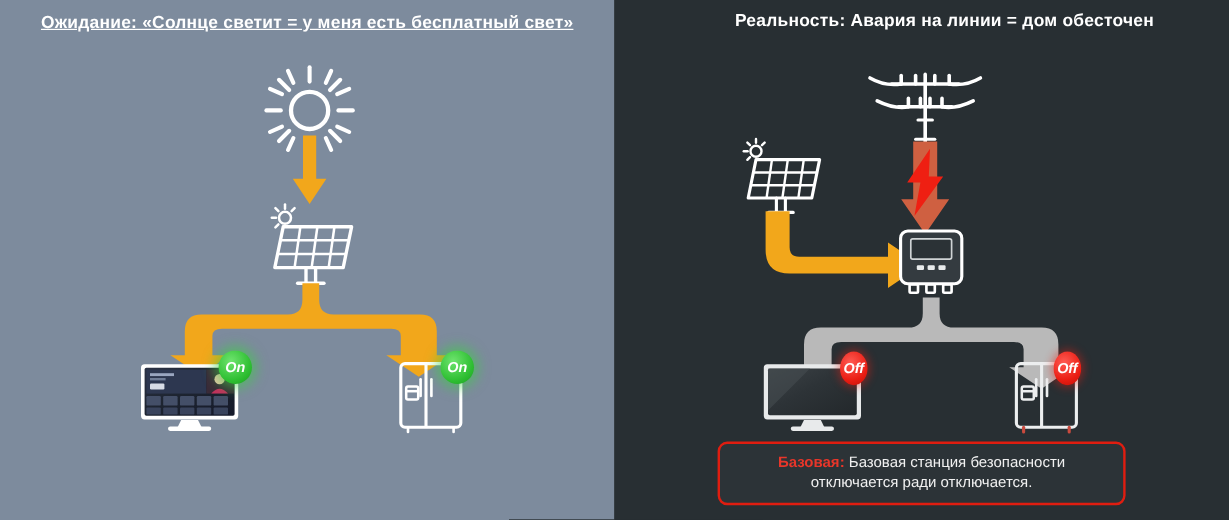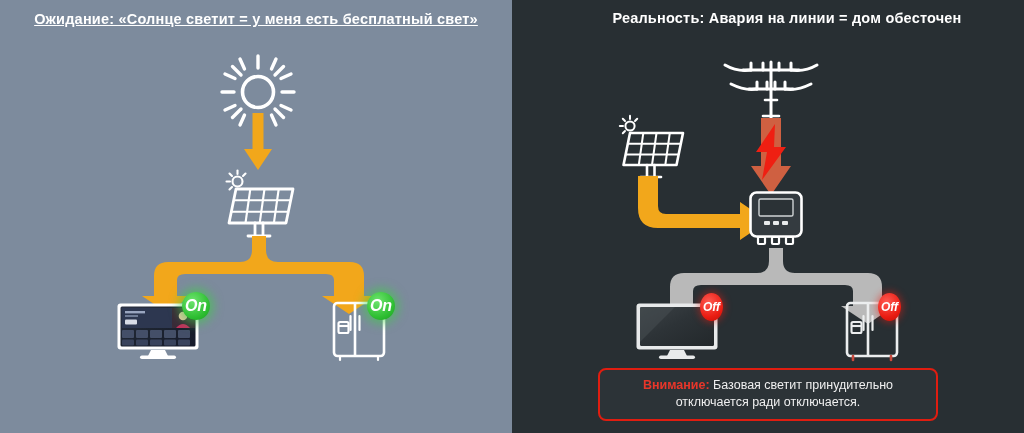--- a/index.html
+++ b/index.html
@@ -20,21 +20,21 @@
   
   .abs{position:absolute;}
 
   
   .badge{
     position:absolute;border-radius:50%;
     display:flex;align-items:center;justify-content:center;
     color:#fff;font-weight:bold;font-style:italic;
   }
   .badge-on{
-    width:28px;height:28px;font-size:16px;
+    width:28px;height:28px;font-size:12px;
     background:radial-gradient(circle at 38% 32%,#6ee46e 0%,#2fbf33 62%,#17a01c 100%);
     box-shadow:0 0 10px 4px rgba(60,210,70,.55);
     font-style:italic;
   }
   .badge-off{
     width:23px;height:28px;font-size:12px;
     background:radial-gradient(circle at 38% 32%,#ff5a52 0%,#ea1d13 62%,#c20f07 100%);
     box-shadow:0 0 7px 2px rgba(230,30,20,.45);
   }
 
@@ -338,17 +338,17 @@
           <line x1="8.5" y1="26" x2="18.5" y2="26"></line>
         </g>
       </svg>
     </div>
     <div class="badge badge-off" style="left:366px;top:293px;">
       <span>Off</span>
     </div>
   </div>
 
   <div id="warning-box">
-    <div class="wtxt"><span class="wlabel">Внимание:</span><span> Базовая светит принудительно</span></div>
+    <div class="wtxt"><span class="wlabel">Базовая:</span><span> Базовая станция безопасности</span></div>
     <div class="wtxt">отключается ради отключается.</div>
   </div>
 
 </div>
 
 </body></html>

